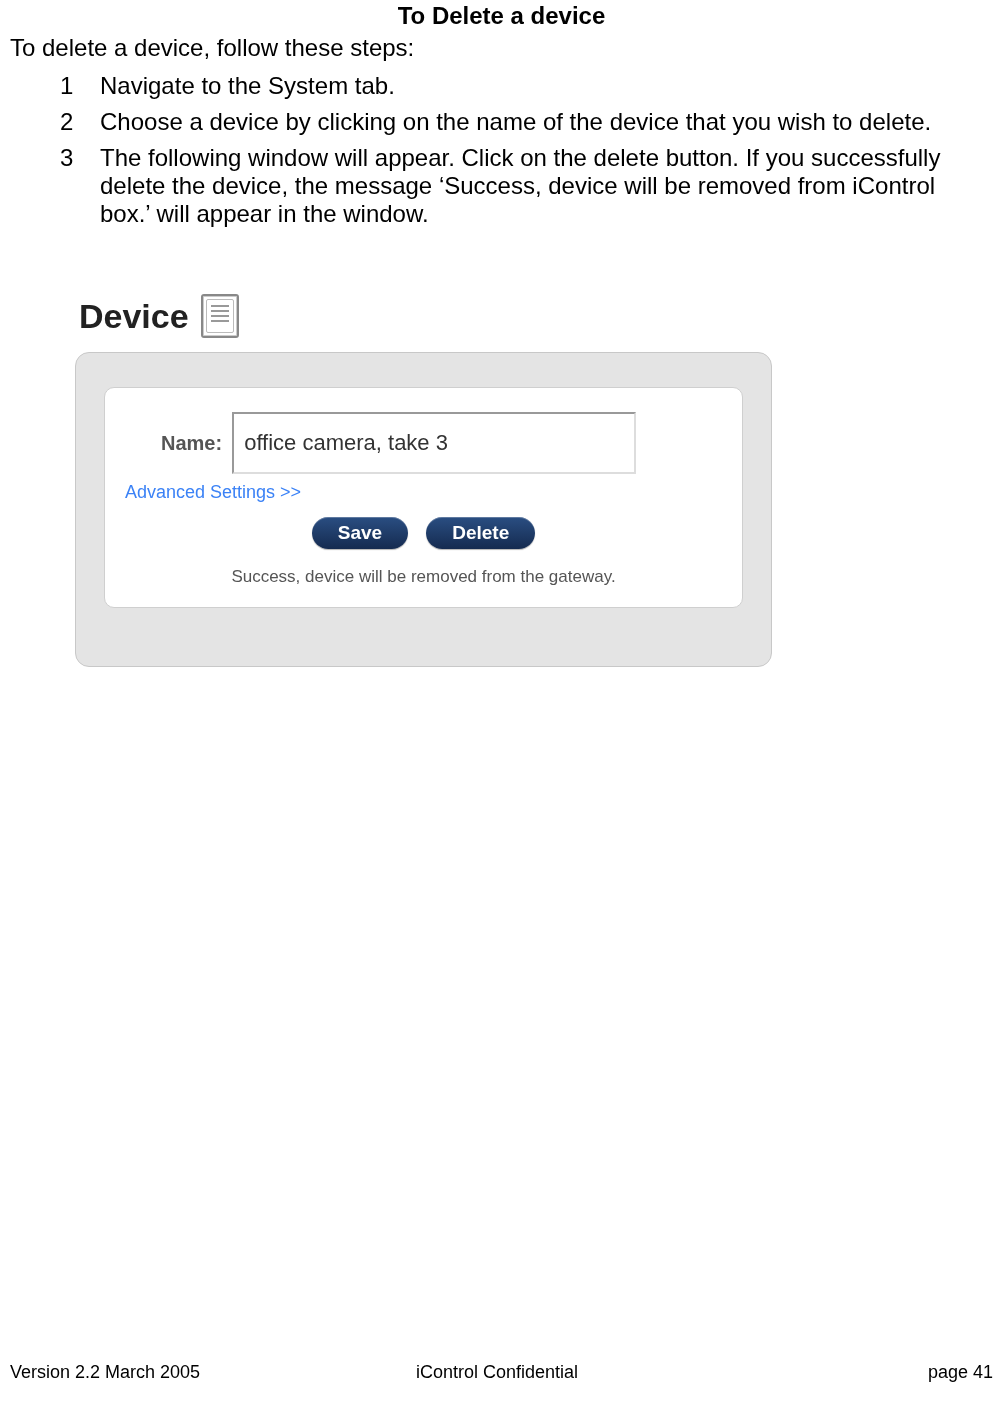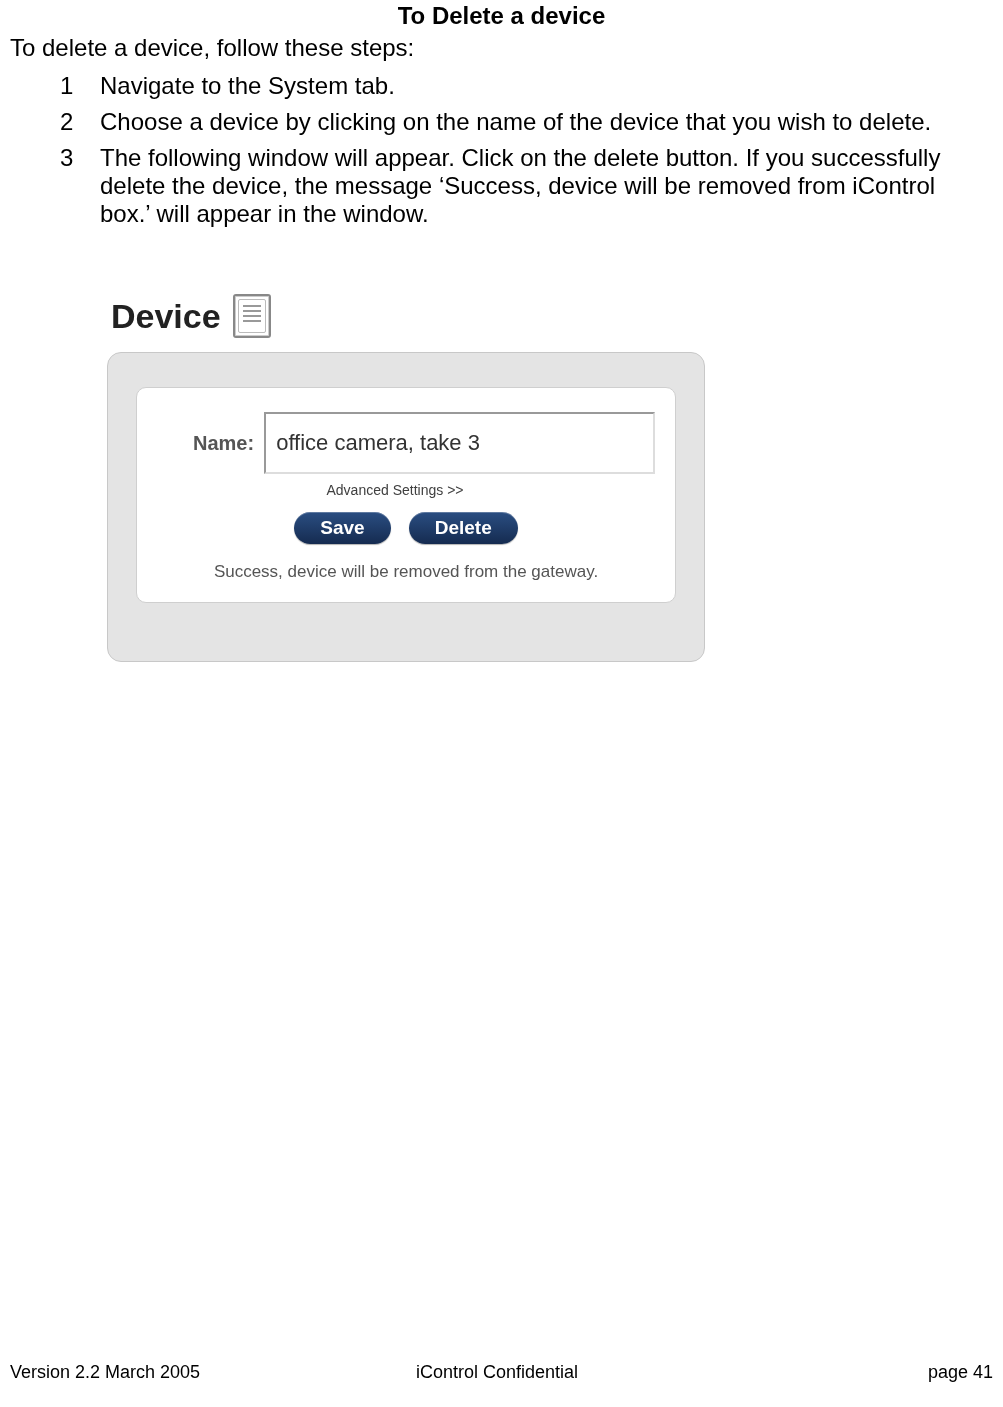--- a/index.html
+++ b/index.html
@@ -38,22 +38,22 @@
   }
   .steps .num {
     width: 40px;
     flex-shrink: 0;
   }
   .steps .txt {
     flex: 1;
     padding-right: 6px;
   }
   .screenshot-wrap {
-    margin: 60px 0 0 97px;
-    width: 598px;
+    margin: 60px 0 0 65px;
+    width: 697px;
   }
   .device-header {
     display: flex;
     align-items: center;
     gap: 12px;
     padding: 6px 4px 14px 4px;
   }
   .device-title {
     font-family: Verdana, Geneva, sans-serif;
     font-size: 34px;
@@ -113,24 +113,24 @@
     font-size: 22px;
     color: #333;
     padding: 16px 10px;
     width: 380px;
     border: 2px solid #999;
     border-right-color: #ddd;
     border-bottom-color: #ddd;
     background: #fff;
   }
   .adv-row {
-    text-align: center;
-    font-family: Verdana, Geneva, sans-serif;
-    font-size: 14px;
-    color: #404040;
+    text-align: left;
+    font-family: Verdana, Geneva, sans-serif;
+    font-size: 18px;
+    color: #3b82f6;
     margin: 8px 22px 14px 0;
   }
   .button-row {
     display: flex;
     justify-content: center;
     gap: 18px;
     margin: 8px 0 18px 0;
   }
   .pill-button {
     font-family: Verdana, Geneva, sans-serif;

